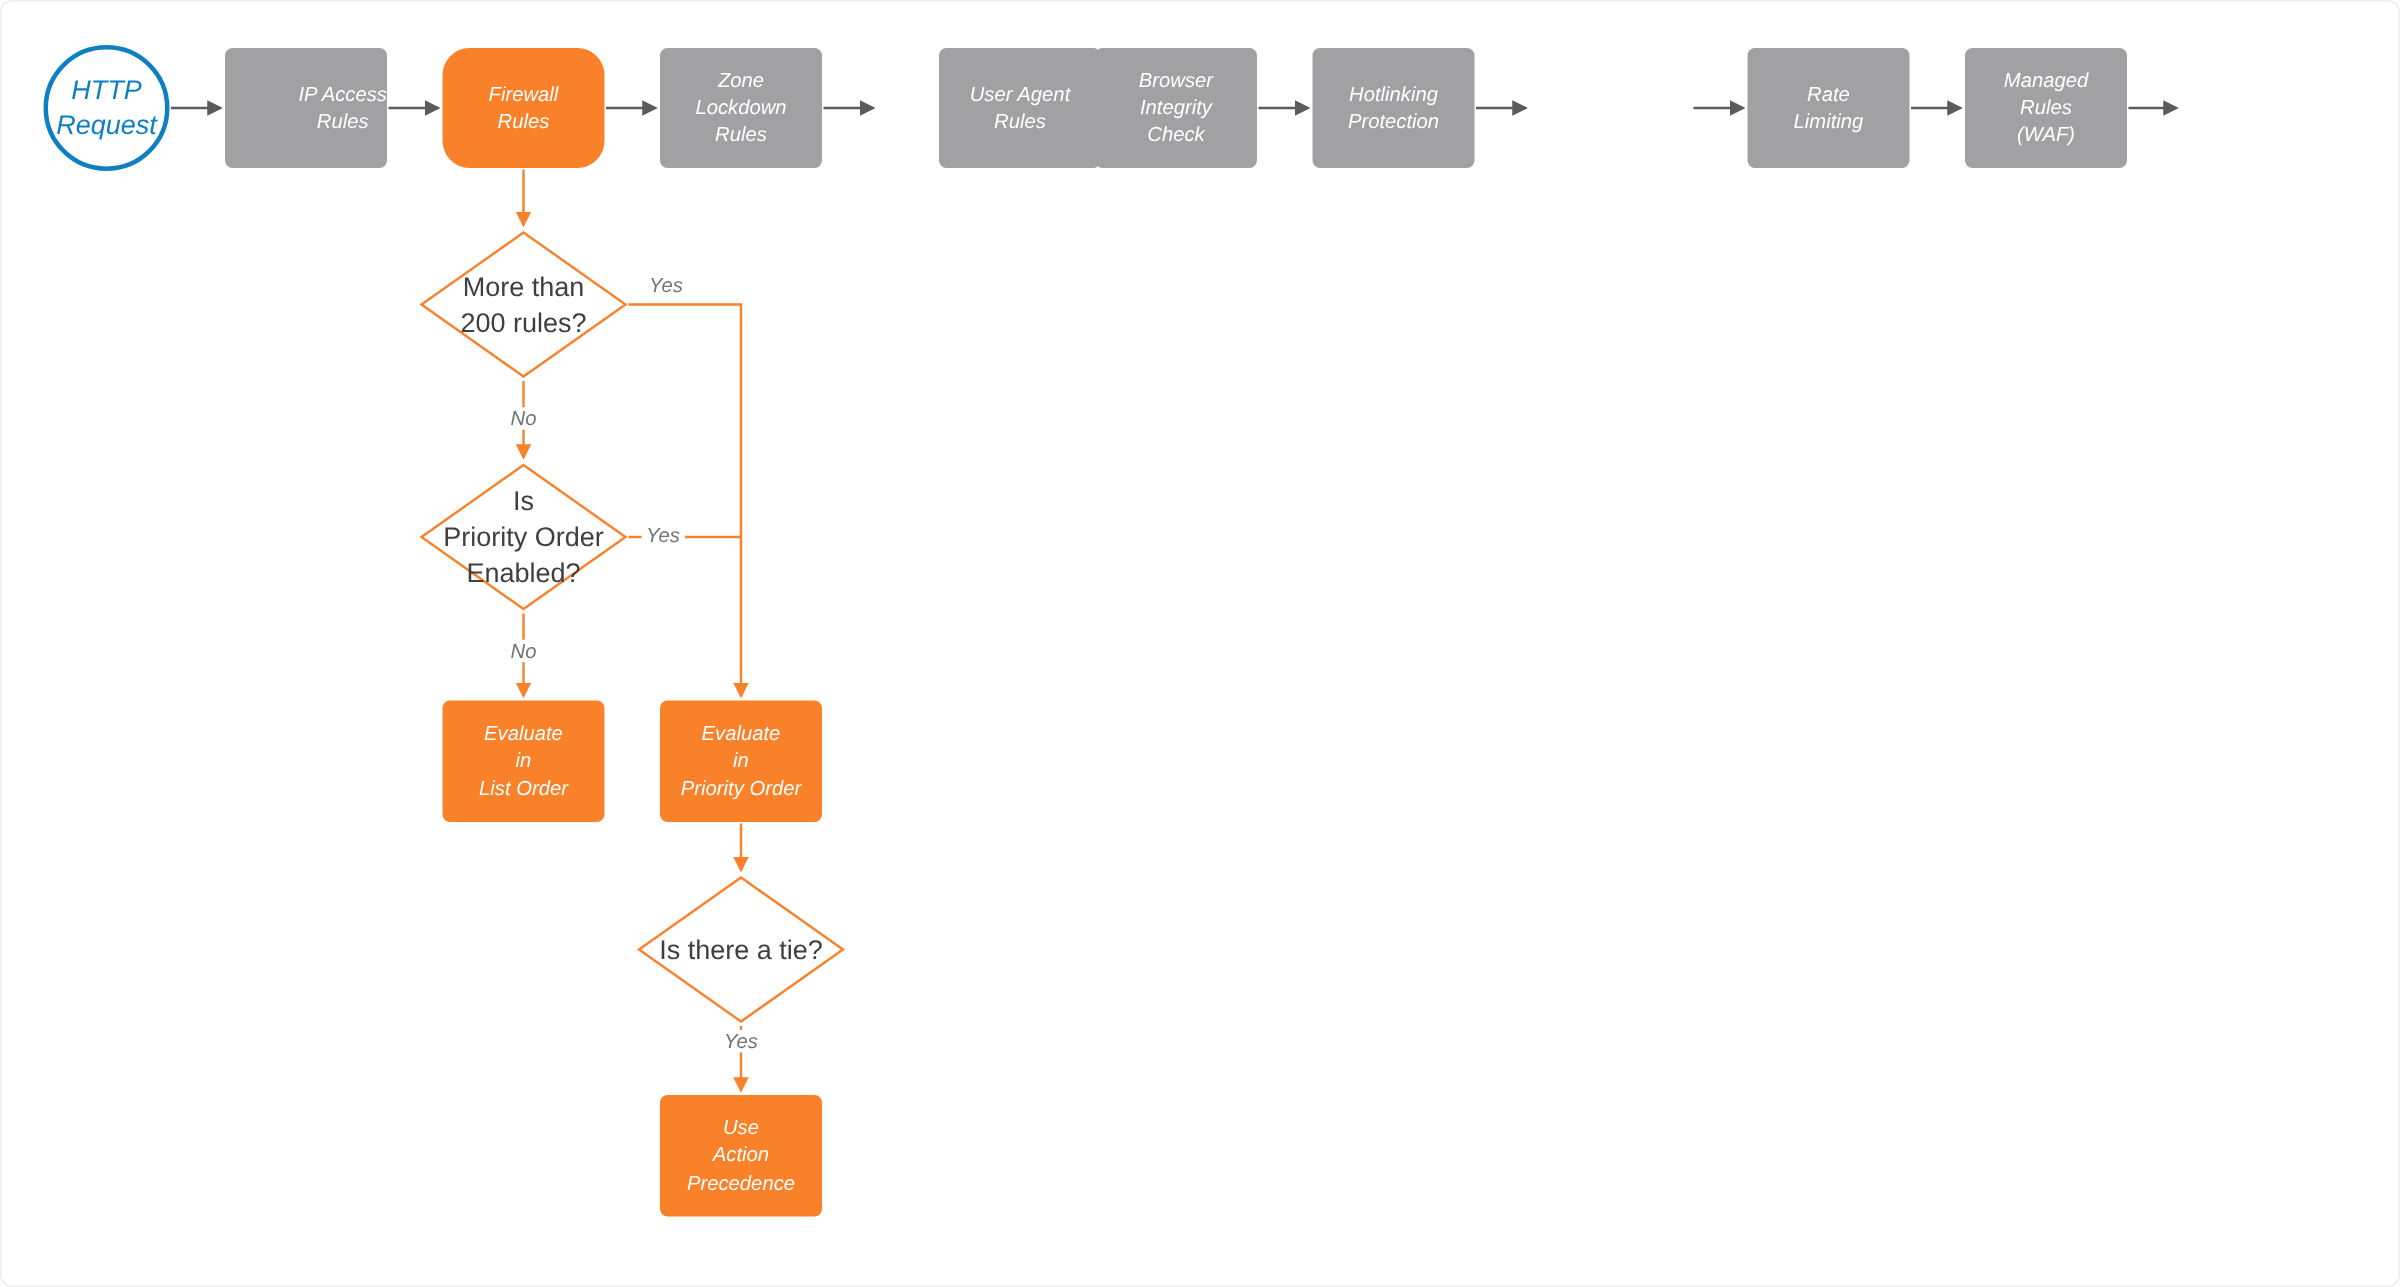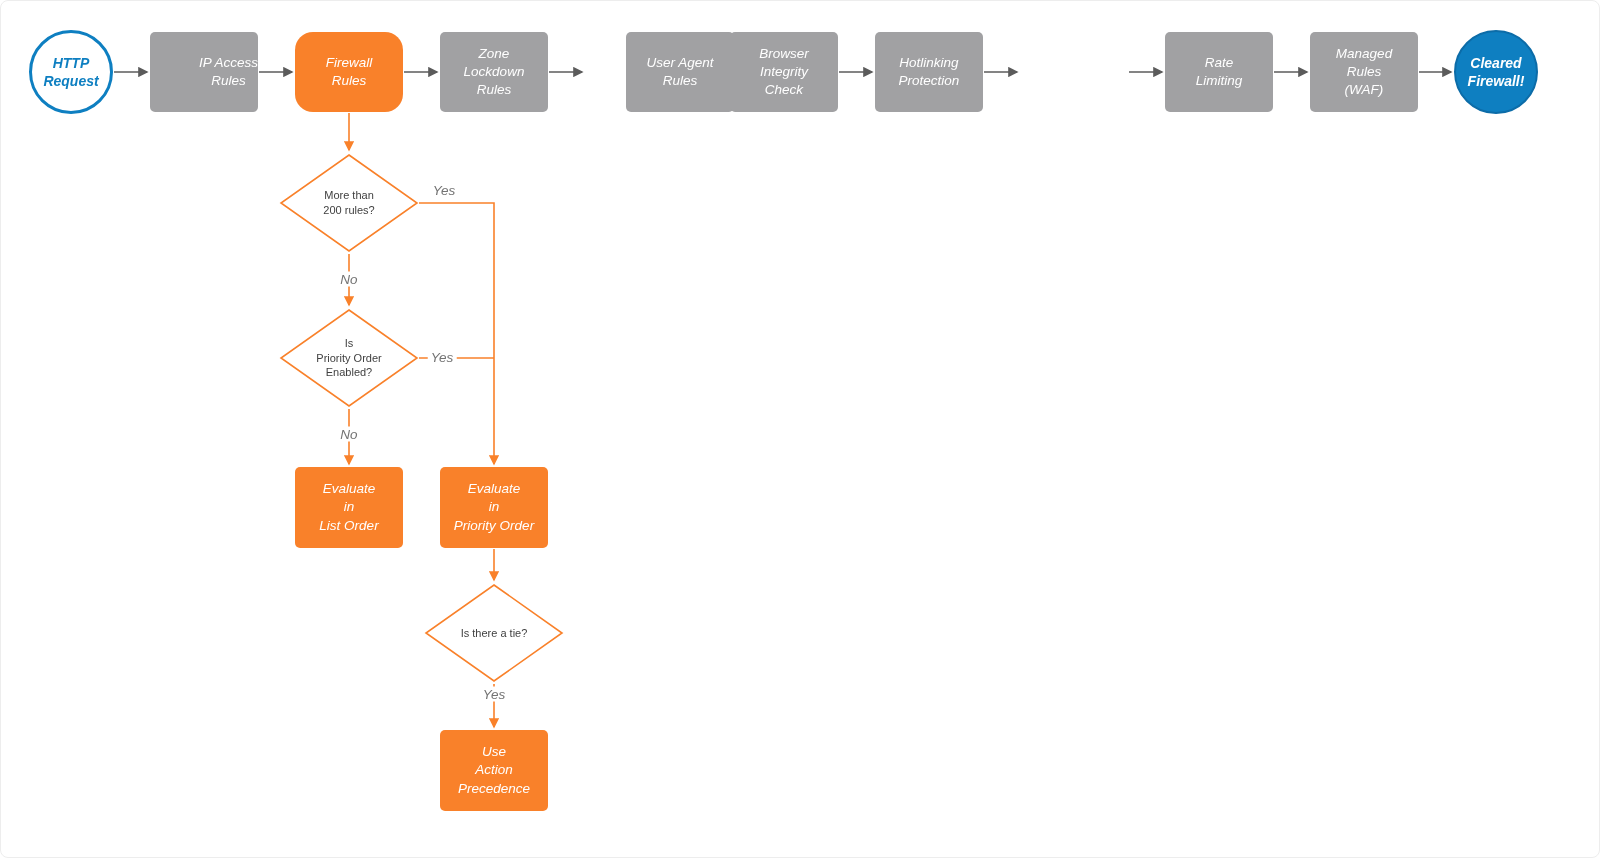--- a/index.html
+++ b/index.html
@@ -15,29 +15,29 @@
 
   .box { position:absolute; width:108px; height:80px; border-radius:5px;
          display:flex; align-items:center; justify-content:center; text-align:center; }
   .box .lbl { white-space:pre-line; font-style:italic; color:#fff; font-size:13.5px; line-height:1.34; }
   .graybg   { background: var(--gray, #A1A1A3); }
   .orangebg { background: var(--orange, #F9812A); }
   .tallbox { height:81px; }
 
   .circle { position:absolute; width:84px; height:84px; border-radius:50%; box-sizing:border-box;
             display:flex; align-items:center; justify-content:center; text-align:center; }
-  .circle .lbl { white-space:pre-line; font-weight:bold; font-style:italic; font-size:14px; line-height:1.3; }
+  .circle .lbl { white-space:pre-line; font-weight:normal; font-style:italic; font-size:18px; line-height:1.3; }
   .start { background:#fff; border:3px solid var(--blue, #0E7FC1); color: var(--blue, #0E7FC1); }
   .end   { background: var(--blue, #0E7FC1); border:2px solid var(--blue_dark, #0C6CA8); color:#fff; }
 
   .diamond { position:absolute; width:140px; height:100px; }
   .diamond svg { position:absolute; left:0; top:0; width:100%; height:100%; }
   .diamond polygon { fill:#ffffff; stroke: var(--orange, #F9812A); stroke-width:1.6; }
   .dlbl { position:absolute; left:0; top:0; right:0; bottom:0; display:flex; align-items:center; justify-content:center;
-          text-align:center; white-space:pre-line; font-size:11px; color:#3f3f3f; line-height:1.35; }
+          text-align:center; white-space:pre-line; font-size:18px; color:#3f3f3f; line-height:1.35; }
 
   .edge-label { position:absolute; transform:translate(-50%,-50%); font-style:italic; font-size:13.5px;
                 color:#737373; background:#fff; padding:0 3px; }
 </style>
 </head>
 <body>
 
 <div class="canvas">
 
   <svg class="wires">
@@ -104,24 +104,20 @@
   <div class="box graybg" style="left:1164px; top:31px;">
     <span class="lbl">Rate
 Limiting</span>
   </div>
   <div class="box graybg" style="left:1309px; top:31px;">
     <span class="lbl">Managed
 Rules
 (WAF)</span>
   </div>
 
-  <div class="circle end" style="left:1453px; top:29px;">
-    <span class="lbl">Cleared
-Firewall!</span>
-  </div>
 
   <div class="diamond" style="left:278px; top:152px;">
     <svg viewBox="0 0 140 100" preserveAspectRatio="none">
       <polygon points="70,2 138,50 70,98 2,50"></polygon>
     </svg>
     <span class="dlbl">More than
 200 rules?</span>
   </div>
 
   <div class="diamond" style="left:278px; top:307px;">

